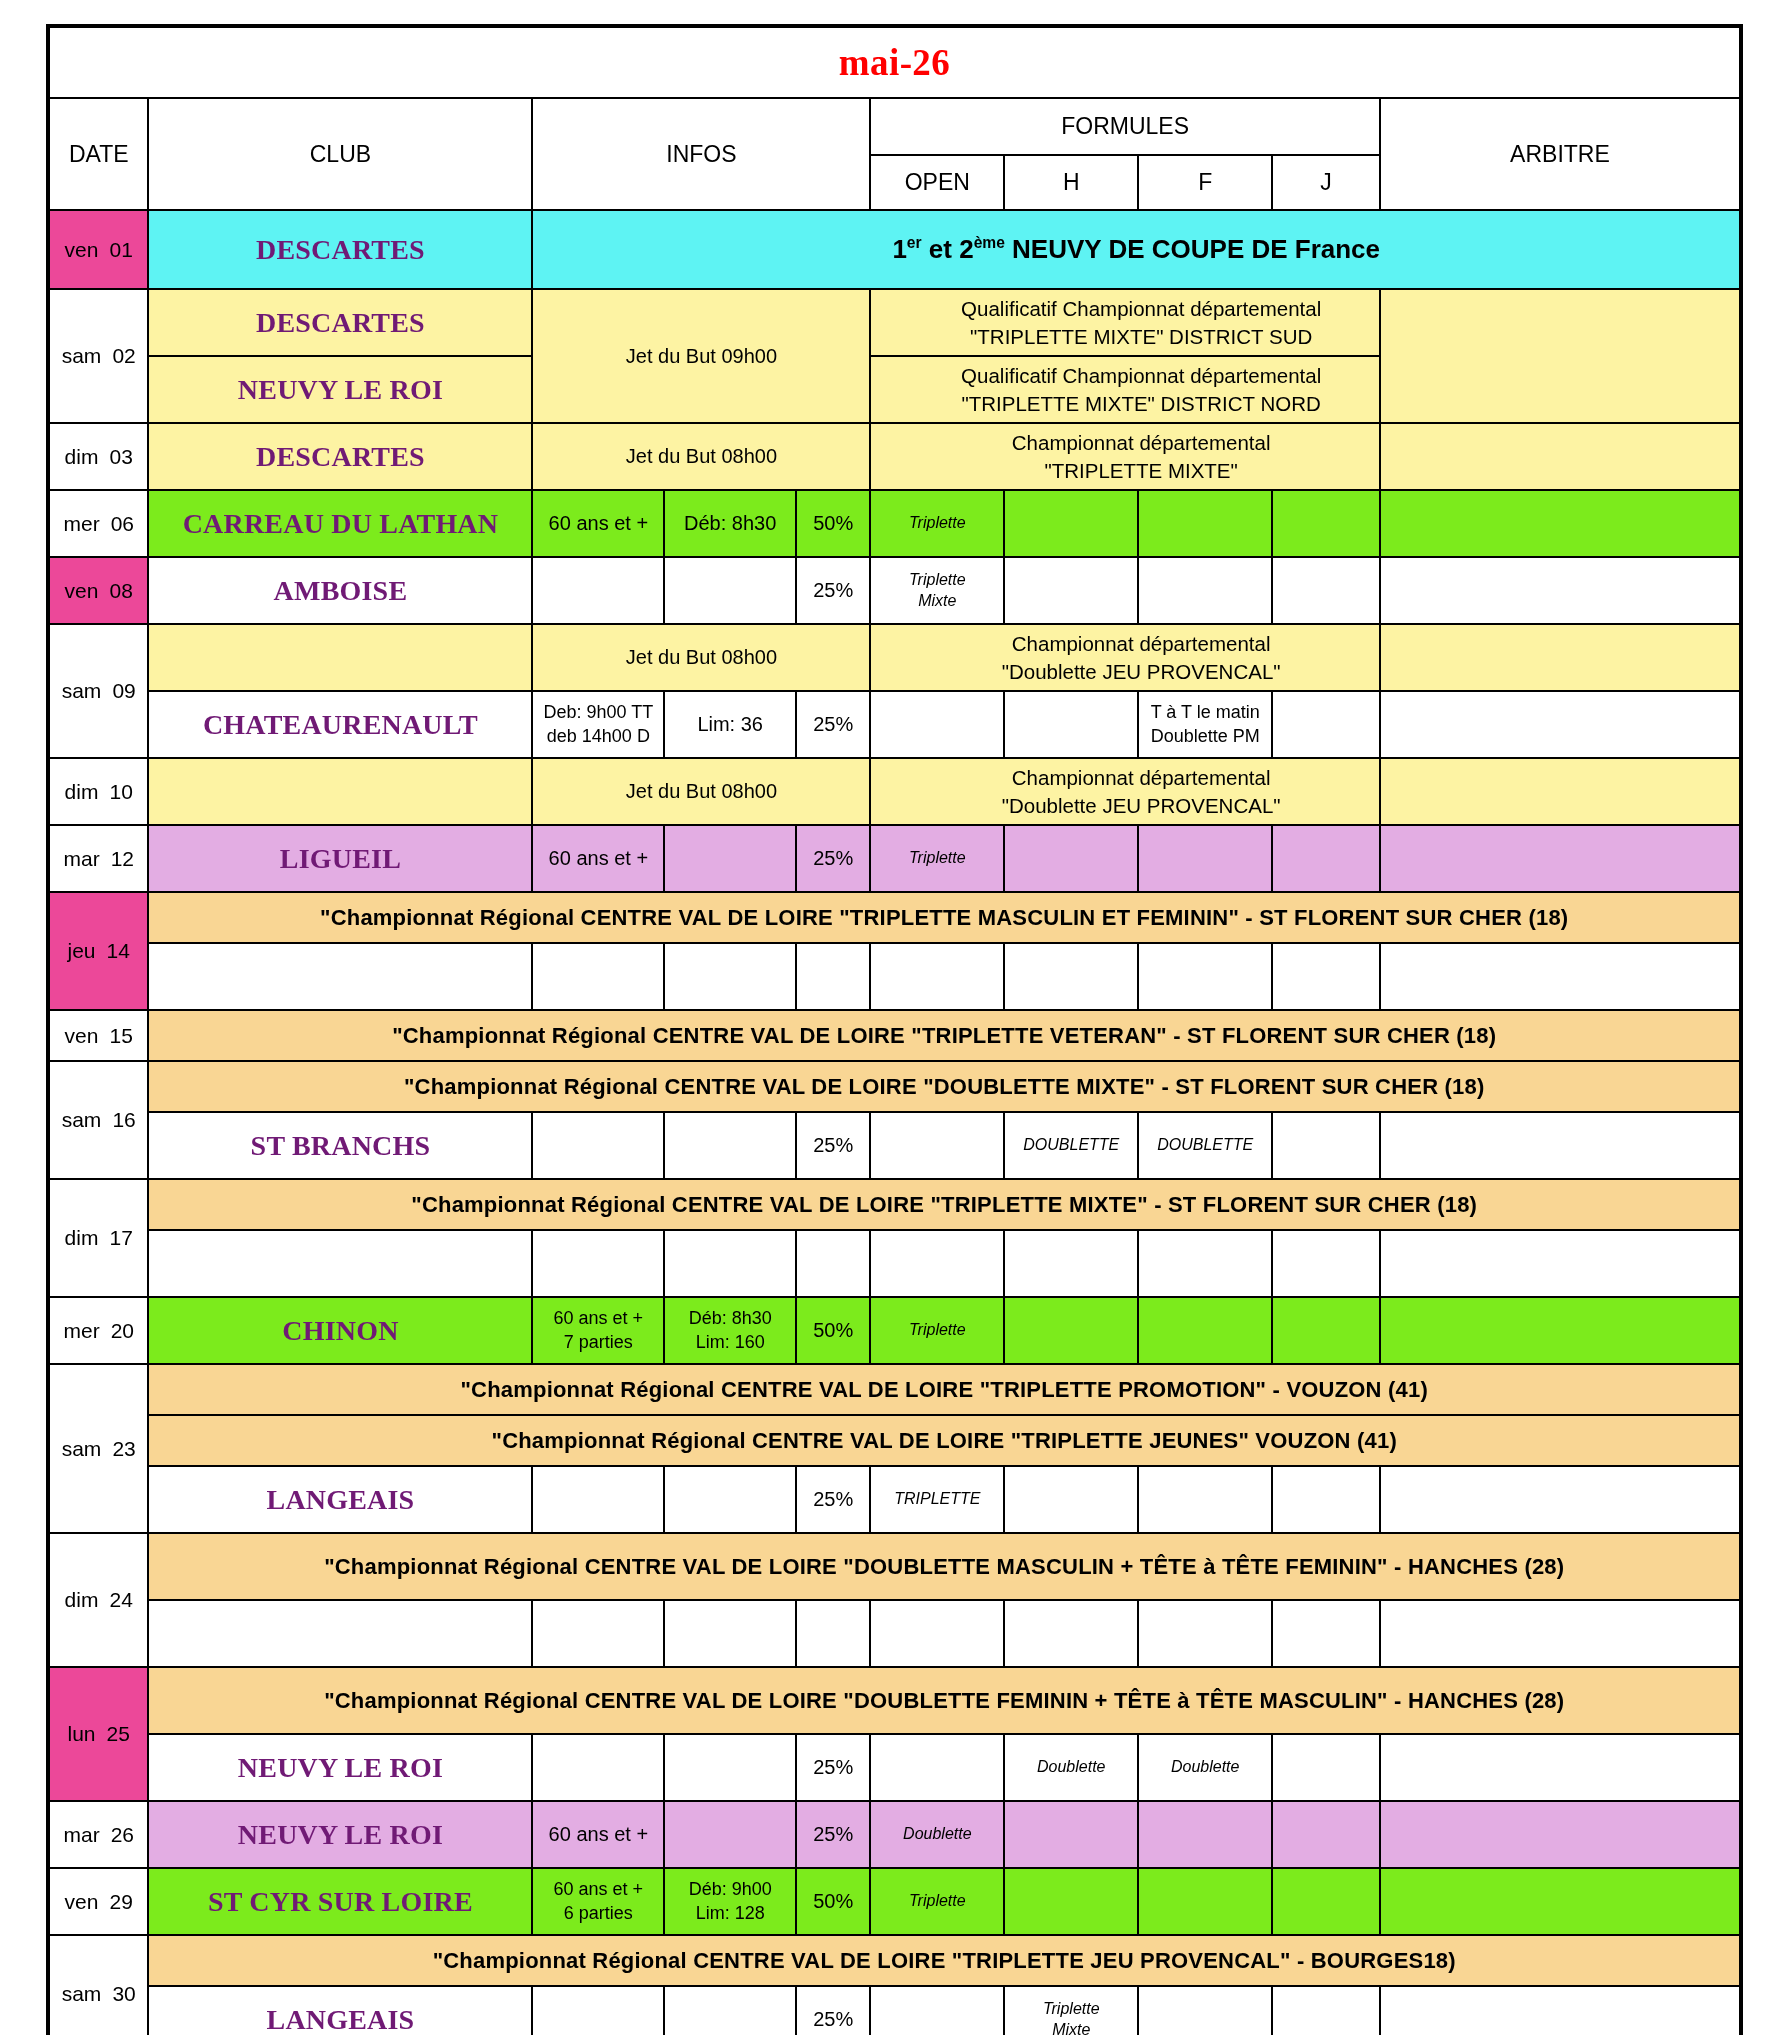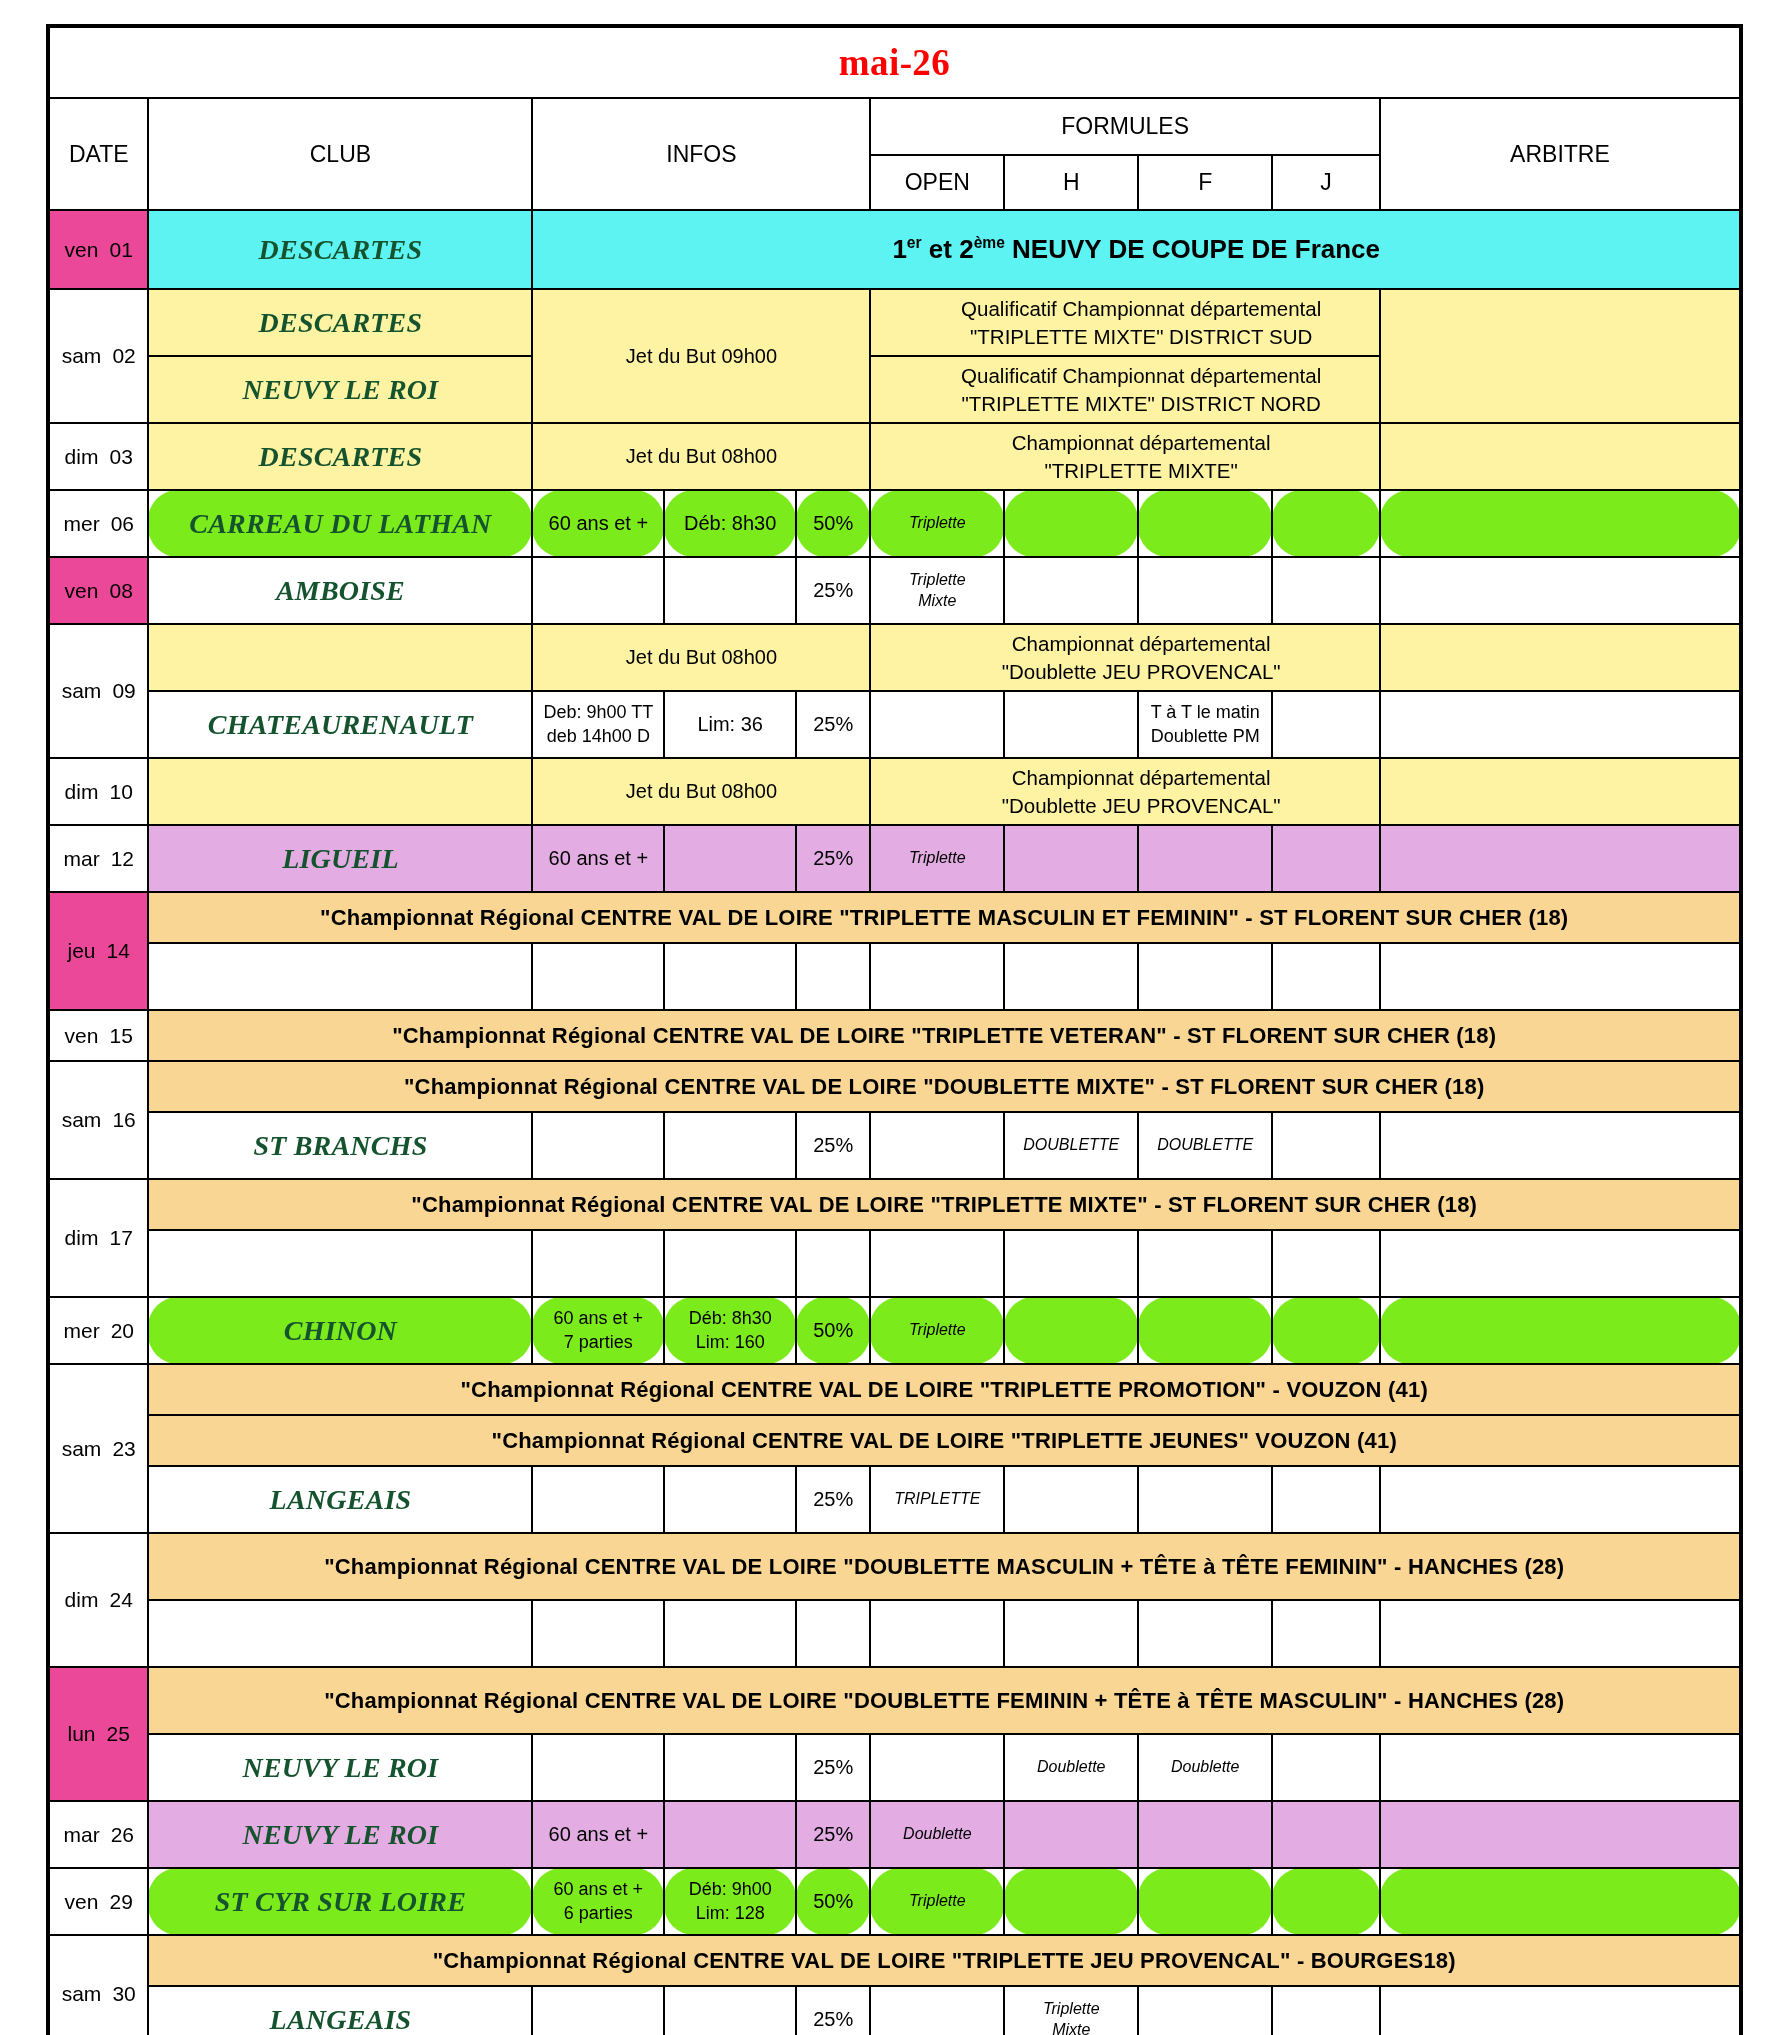--- a/index.html
+++ b/index.html
@@ -57,26 +57,25 @@
     letter-spacing: 0.4px;
   }
 
   
   .hdr-top td { height: 55px; font-size: 23px; }
   .hdr-bot td { height: 53px; font-size: 23px; }
   .hdr-label { font-size: 23px; }
 
   
   .club {
-    color: #14532d;
+    color: #701a75;
     font-family: "Liberation Serif", serif;
     font-weight: bold;
     font-size: 28px;
     letter-spacing: 0.2px;
-    font-style: italic;
   }
   .date-cell {
     font-size: 21px;
     background: #ffffff;
   }
   .date-cell .dw { margin-right: 11px; }
   .date-red { background: #ec4899; }
   .info { font-size: 20px; line-height: 1.25; }
   .info-sm { font-size: 18px; line-height: 1.3; }
   .formule { font-size: 16px; line-height: 1.3; font-style: italic; }
@@ -93,21 +92,21 @@
   .banner-big {
     font-weight: bold;
     font-size: 26px;
   }
   .banner-big .sup, .cdc .sup { font-size: 0.6em; vertical-align: super; }
 
   
   .f-white  { background: #ffffff; }
   .f-cyan   { background: #5ef3f3; }
   .f-yellow { background: #fdf3a3; }
-  .f-green  { background: #7ceb1c; border-radius: 30px; }
+  .f-green  { background: #7ceb1c; }
   .f-violet { background: #e3ade3; }
   .f-orange { background: #f9d694; }
 
   .h-tall   { height: 77px; }
   .h-med    { height: 65px; }
   .h-short  { height: 49px; }
 </style>
 </head>
 <body>
 

